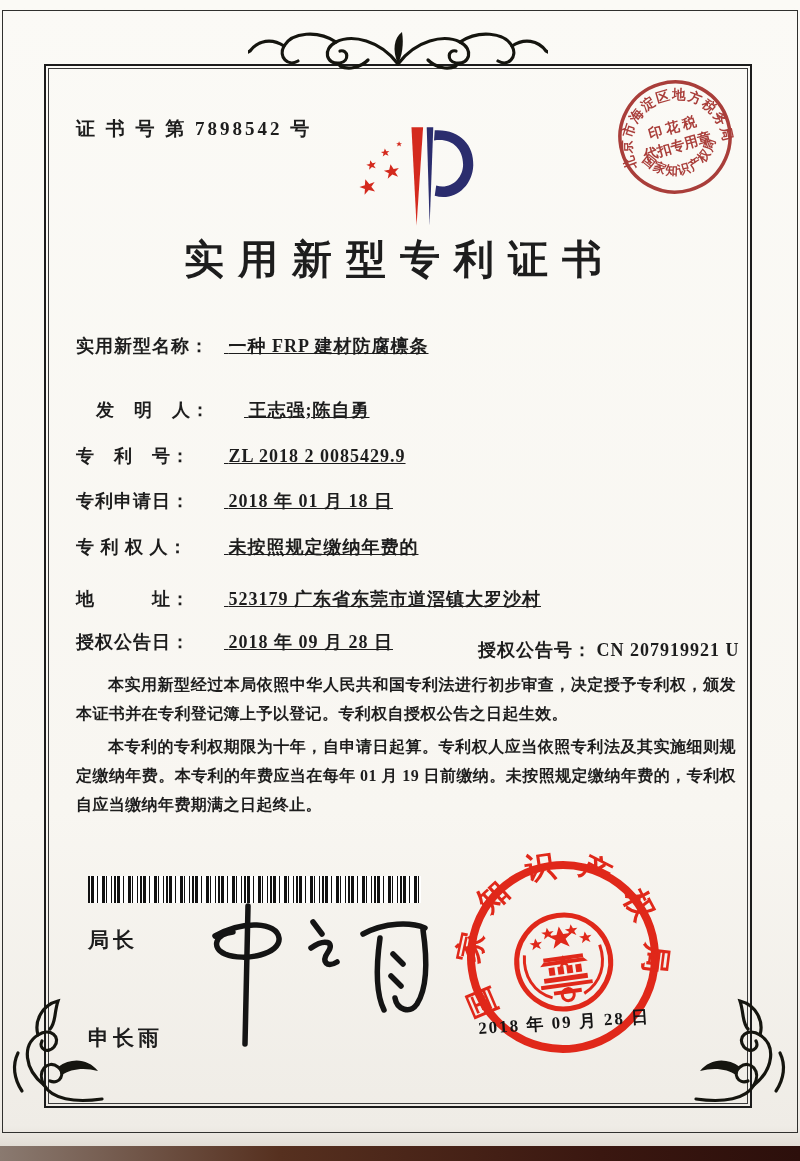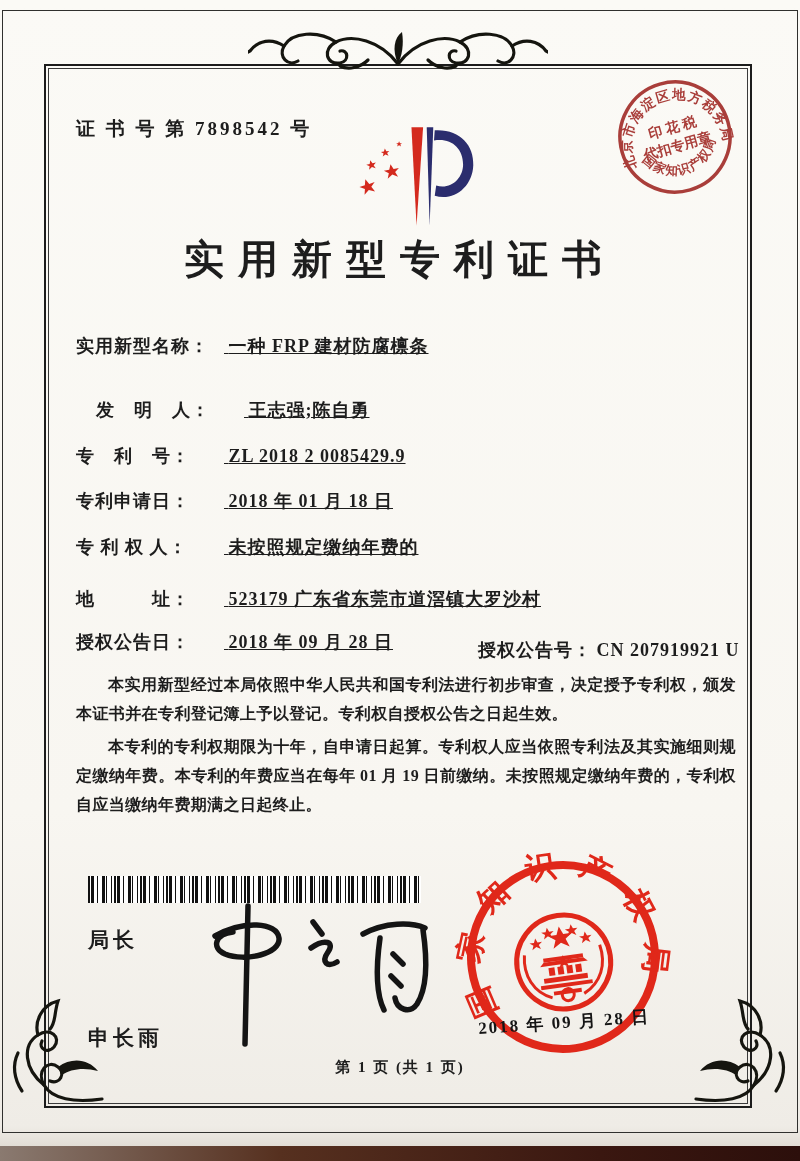--- a/index.html
+++ b/index.html
@@ -203,16 +203,15 @@
         <rect x="-22" y="14" width="44" height="5"></rect>
         <rect x="-26" y="21" width="52" height="4"></rect>
         <rect x="-14" y="28" width="28" height="4"></rect>
         <circle cx="0" cy="33" r="6" fill="none" stroke="#e0281a" stroke-width="3"></circle>
       </g>
     </g>
   </svg>
 
   <div class="abs seal-date">2018 年 09 月 28 日</div>
 
-  <div class="abs footer">第 1 页 (共 1 页)</div>
 
   <div class="bottom-band"></div>
 </div>
 
 </body></html>

